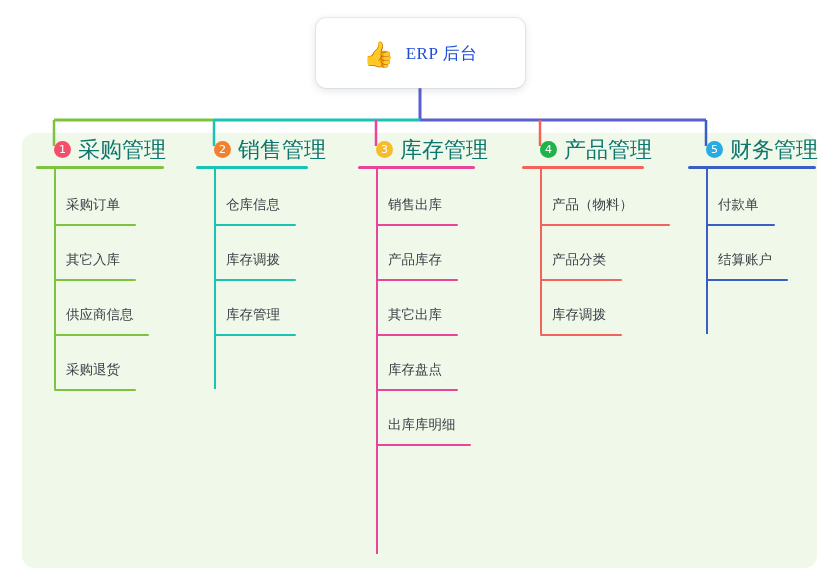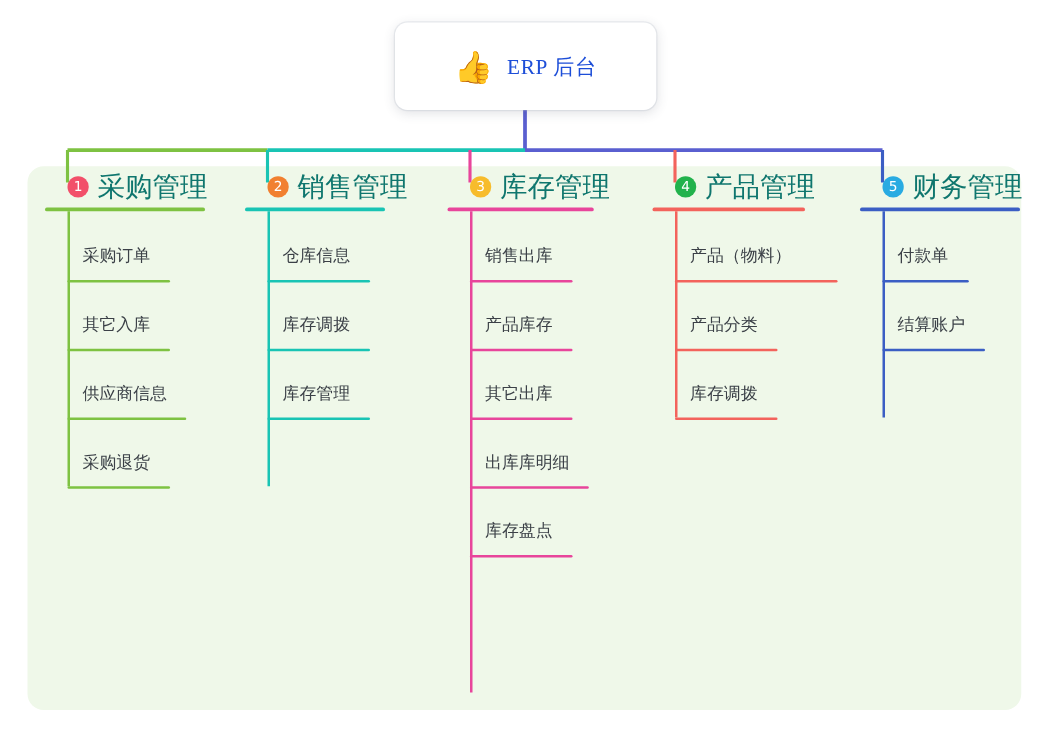--- a/index.html
+++ b/index.html
@@ -221,27 +221,27 @@
           </div>
           <div class="leaf">
             <span class="leaf-label">产品库存</span>
             <div class="leaf-rule" style="background: rgb(232, 69, 155); width: 82px;"></div>
           </div>
           <div class="leaf">
             <span class="leaf-label">其它出库</span>
             <div class="leaf-rule" style="background: rgb(232, 69, 155); width: 82px;"></div>
           </div>
           <div class="leaf">
+            <span class="leaf-label">库存盘点</span>
+            <div class="leaf-rule" style="background: rgb(232, 69, 155); width: 82px;"></div>
+          </div>
+          <div class="leaf">
             <span class="leaf-label">出库库明细</span>
             <div class="leaf-rule" style="background: rgb(232, 69, 155); width: 95px;"></div>
           </div>
-          <div class="leaf">
-            <span class="leaf-label">库存盘点</span>
-            <div class="leaf-rule" style="background: rgb(232, 69, 155); width: 82px;"></div>
-          </div>
         </div>
       </div>
       <div class="column" style="left: 500px; color: rgb(243, 99, 92);">
         <div class="col-head">
           <span class="badge" style="background: rgb(34, 178, 76);">4</span>
           <span class="col-name">产品管理</span>
         </div>
         <div class="col-rule" style="background: rgb(243, 99, 92); width: 122px;"></div>
         <div class="col-body">
           <div class="spine" style="background: rgb(243, 99, 92); height: 165px;"></div>

